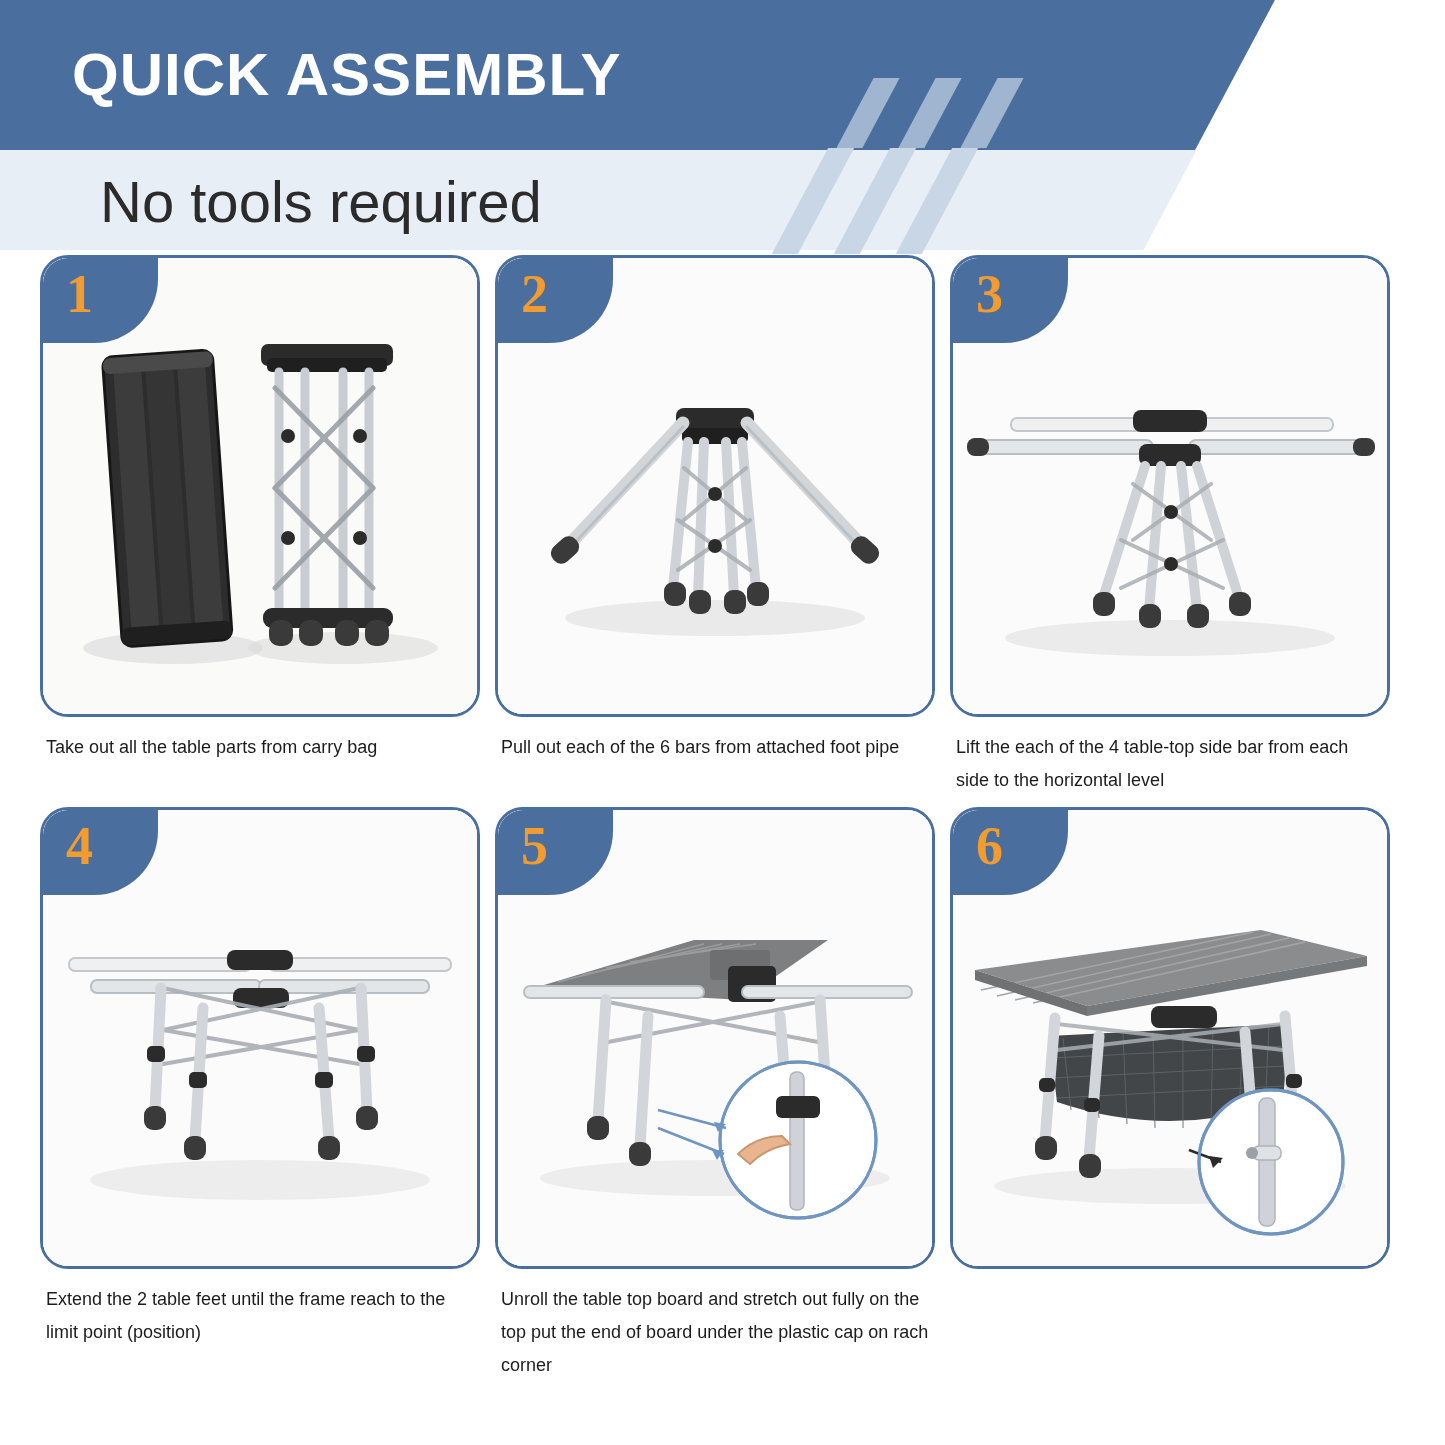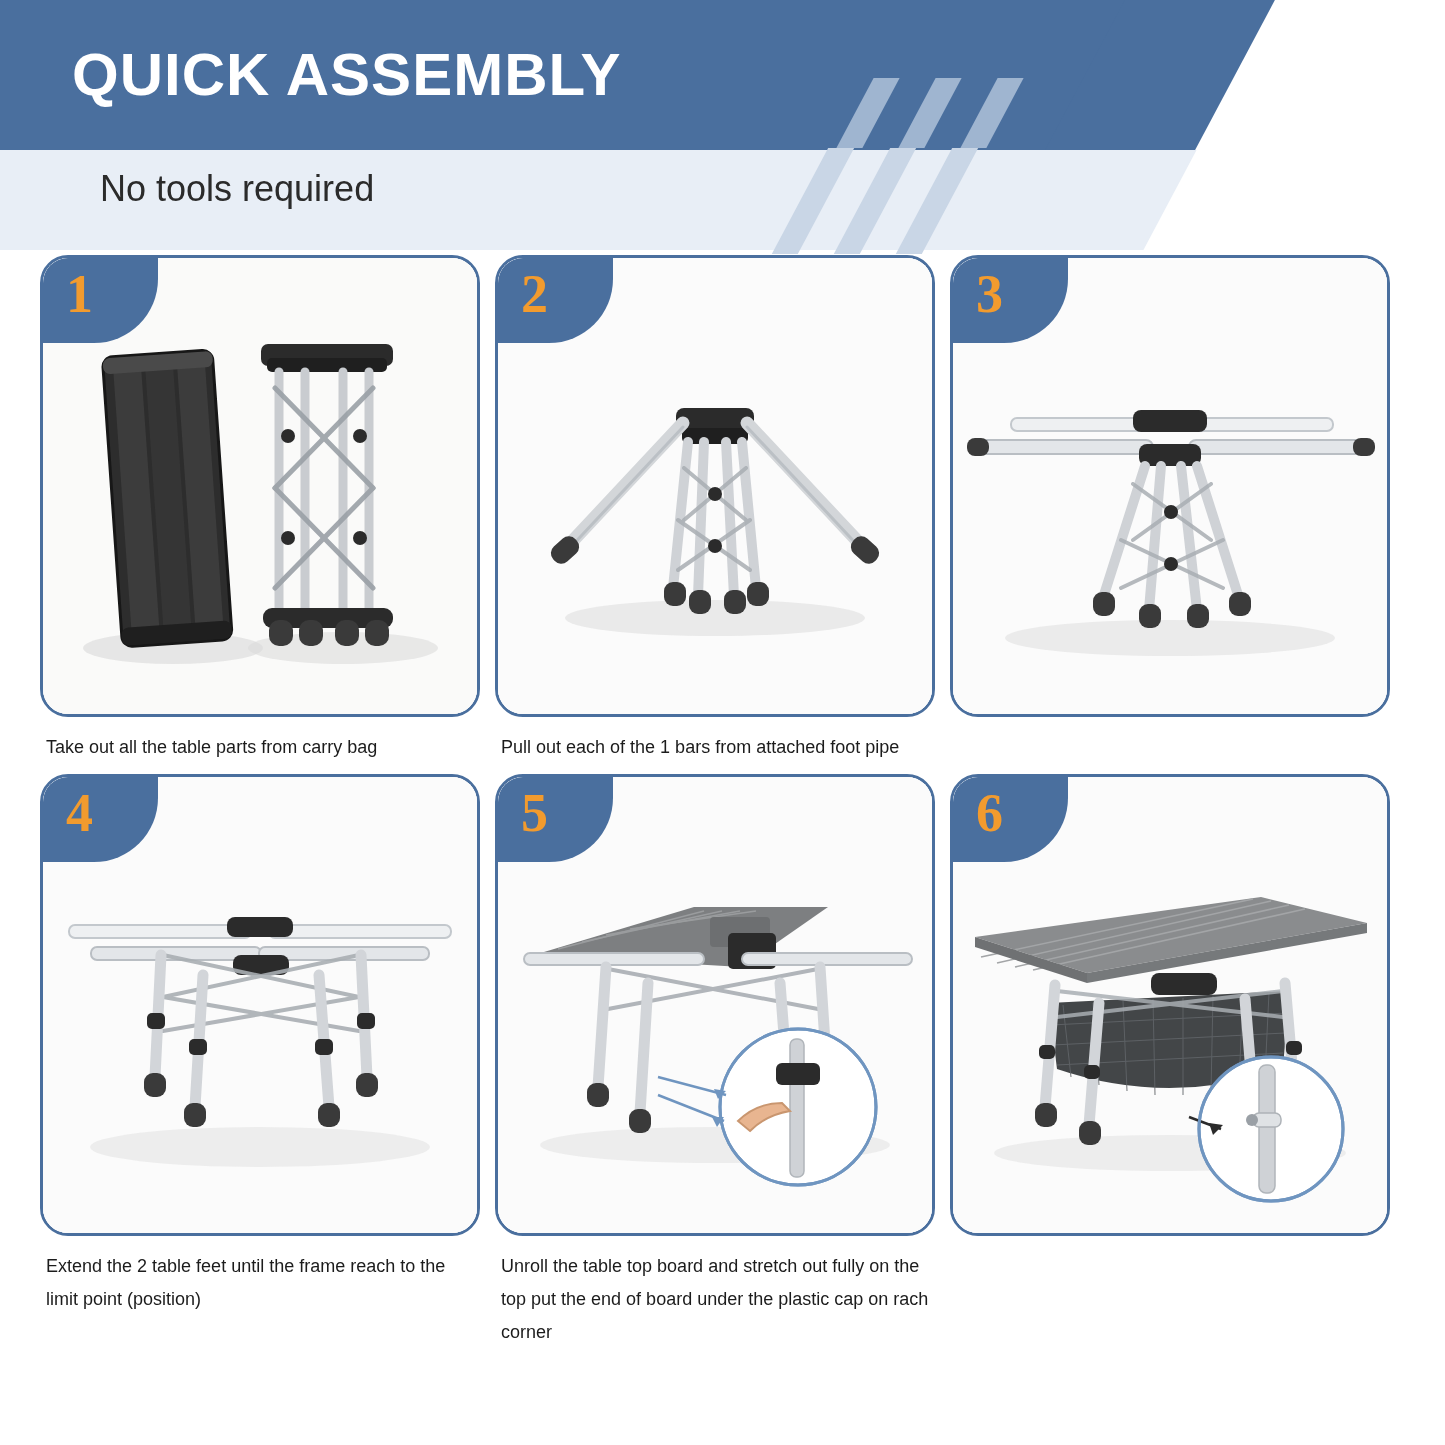--- a/index.html
+++ b/index.html
@@ -67,21 +67,21 @@
     top: 0;
     width: 100px;
     height: 100px;
     background: #e8eef6;
     transform: skewX(-28deg);
   }
   .subheader-title {
     position: absolute;
     left: 100px;
     top: 168px;
-    font-size: 36px;
+    font-size: 58px;
     color: #2b2b2b;
     z-index: 5;
     font-weight: 400;
   }
   .stripe {
     position: absolute;
     width: 26px;
     height: 106px;
     background: #c9d6e6;
     transform: skewX(-28deg);
@@ -276,21 +276,21 @@
             <rect x="191" y="332" width="22" height="24" rx="9"></rect>
             <rect x="226" y="332" width="22" height="24" rx="9"></rect>
             <rect x="249" y="324" width="22" height="24" rx="9"></rect>
           </g>
         </svg>
       </div>
       <div class="badge">
         <span>2</span>
       </div>
     </div>
-    <div class="caption">Pull out each of the 1 bars from attached foot pipe</div>
+    <div class="caption">Pull out each of the 6 bars from attached foot pipe</div>
   </div>
 
   <div class="step">
     <div class="panel">
       <div class="scene">
         <svg width="434" height="456" viewBox="0 0 434 456">
           <rect x="0" y="0" width="434" height="456" fill="#fbfbfb"></rect>
           <ellipse cx="217" cy="380" rx="165" ry="18" fill="#e2e2e2" opacity="0.65"></ellipse>
 
           <g>
@@ -324,20 +324,21 @@
             <rect x="186" y="346" width="22" height="24" rx="9"></rect>
             <rect x="234" y="346" width="22" height="24" rx="9"></rect>
             <rect x="276" y="334" width="22" height="24" rx="9"></rect>
           </g>
         </svg>
       </div>
       <div class="badge">
         <span>3</span>
       </div>
     </div>
+    <div class="caption">Lift the each of the 4 table-top side bar from each side to the horizontal level</div>
   </div>
 
   <div class="step">
     <div class="panel">
       <div class="scene">
         <svg width="434" height="456" viewBox="0 0 434 456">
           <rect x="0" y="0" width="434" height="456" fill="#fbfbfb"></rect>
           <ellipse cx="217" cy="370" rx="170" ry="20" fill="#e4e4e4" opacity="0.6"></ellipse>
 
           <rect x="26" y="148" width="182" height="13" rx="6" fill="#eef0f2" stroke="#c3c8cd" stroke-width="2"></rect>

